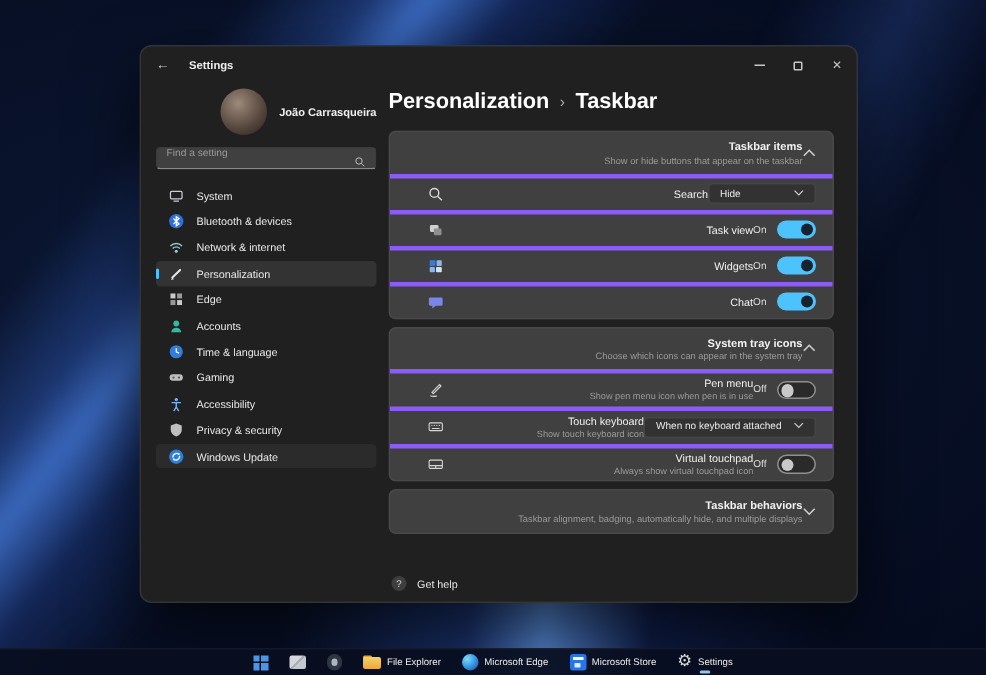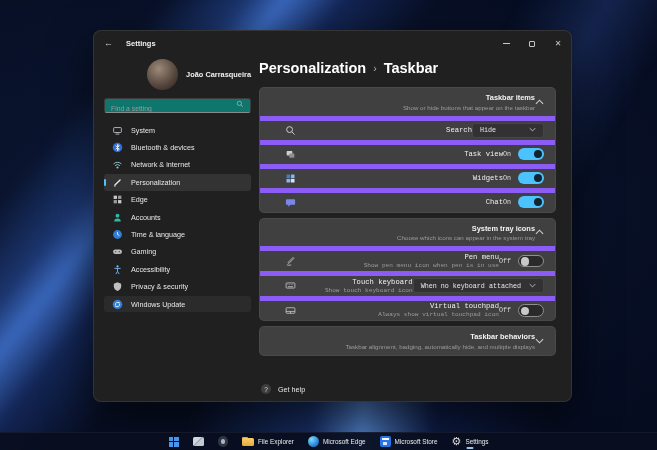--- a/index.html
+++ b/index.html
@@ -35,22 +35,22 @@
   .tb-btn { width:26px; display:flex; align-items:center; justify-content:center; color:#c8c8c8; font-size:8px; }
   .max-glyph { width:6px; height:6px; border:1px solid #c8c8c8; border-radius:1px; display:block; }
   .min-glyph { width:7px; height:1px; background:#c8c8c8; display:block; }
   .window-body { flex:1; display:flex; min-height:0; }
   
   .sidebar { flex:0 0 139px; padding:0 8px 8px 10px; display:flex; flex-direction:column; }
   .user { display:flex; align-items:center; gap:8px; margin:3px 0 8px;justify-content:flex-end; }
   .avatar { width:31px; height:31px; border-radius:50%; flex:0 0 31px;
     background:radial-gradient(circle at 38% 32%, #9c8a7a, #5a4a40 55%, #2b241f 95%); }
   .user-name { font-size:7.4px; font-weight:600; color:#f0f0f0; }
-  .search-box { height:15px; background:#0f766e; border:1px solid #3c3c3c; border-bottom-color:#8a8a8a;
-    border-radius:3px; display:flex; align-items:flex-end; padding:0 6px;gap:36px; }
+  .search-box { height:15px; background:#404040; border:1px solid #3c3c3c; border-bottom-color:#8a8a8a;
+    border-radius:3px; display:flex; align-items:flex-start; padding:0 6px;gap:36px; }
   .search-box input { flex:1; min-width:0; background:transparent; border:none; outline:none;
     color:#e0e0e0; font-size:6.8px; font-family:inherit; }
   .search-box input::placeholder { color:#9a9a9a; }
   .nav { margin-top:9px; display:flex; flex-direction:column; gap:1px; }
   .nav-item { position:relative; display:flex; align-items:center; gap:8px; height:16.4px;
     padding:0 8px; border-radius:3px; font-size:7.2px; color:#e8e8e8; cursor:default; }
   .nav-item.selected { background:#333333; }
   .nav-item.selected::before { content:""; position:absolute; left:0; top:4.4px; width:2px; height:7.6px;
     border-radius:1px; background:#4cc2ff; }
   .nav-item.hovered { background:#2b2b2b; }
@@ -61,21 +61,21 @@
   .breadcrumb { display:flex; align-items:center; gap:7px; margin-top:3px;
     font-size:14.5px; font-weight:600; color:#ffffff; line-height:17px; }
   .crumb-sep { color:#b0b0b0; font-size:10.5px; font-weight:400; padding-top:1px; }
   .cards { margin-top:10px; display:flex; flex-direction:column; gap:5px; }
   .card { background:#404040; border:1px solid rgba(255,255,255,.05); border-radius:5px;text-align:right; }
   .card-header { display:flex; align-items:center; padding:5px 11px; min-height:24px; }
   .card-titles { flex:1; min-width:0; }
   .card-title { font-size:7.4px; font-weight:600; color:#f2f2f2; }
   .card-subtitle { font-size:6.2px; color:#9b9b9b; margin-top:1.5px; }
   .chev { flex:0 0 auto; display:flex; }
-  .row { display:flex; align-items:center; border-top:5px solid #8b5cf6; padding:0 11px 0 25px; height:24px;font-family:Liberation Mono, monospace; }
+  .row { display:flex; align-items:center; border-top:3px solid #8b5cf6; padding:0 11px 0 25px; height:24px; }
   .row.tall { height:24.8px; }
   .row-icon { width:11px; height:11px; flex:0 0 11px; margin-right:9px; }
   .row-label { font-size:7.2px; color:#f0f0f0; flex:1; min-width:0; }
   .row-text { flex:1; min-width:0; }
   .row-title { font-size:7.2px; color:#f0f0f0; }
   .row-desc { font-size:6.1px; color:#9b9b9b; margin-top:1px; }
   .state-label { font-size:6.7px; color:#dedede; margin-right:7px; }
   .toggle { width:26px; height:12.5px; border-radius:7px; position:relative; flex:0 0 26px; }
   .toggle.on { background:#4cc2ff; }
   .toggle.on .knob { position:absolute; right:2px; top:2px; width:8.5px; height:8.5px; border-radius:50%; background:#14242f; }

